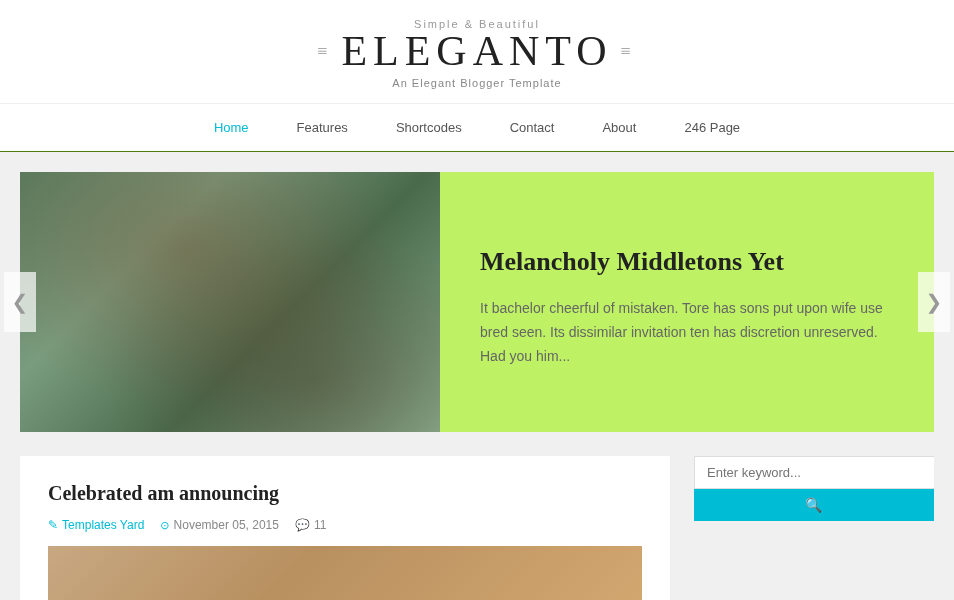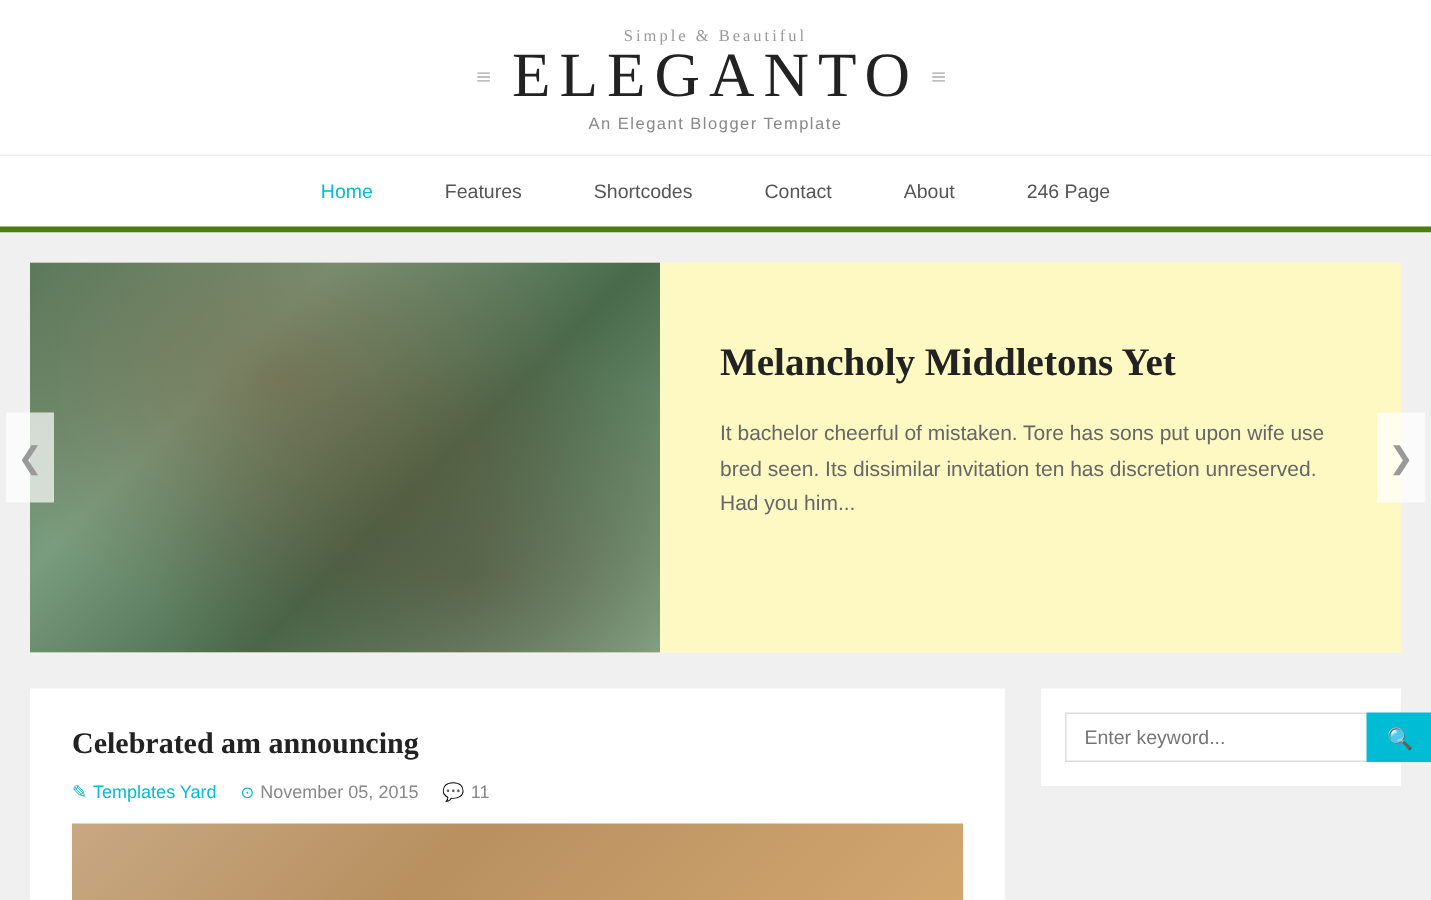--- a/index.html
+++ b/index.html
@@ -9,21 +9,21 @@
     .header {
       background: #fff;
       text-align: center;
       padding: 18px 0 14px;
       border-bottom: 1px solid #eee;
     }
     .header .tagline {
       font-size: 11px;
       color: #999;
       letter-spacing: 2px;
-      font-family: Liberation Serif, serif;
+      font-family: Liberation Sans, sans-serif;
     }
     .header .logo {
       font-size: 42px;
       font-family: 'Palatino Linotype', Palatino, serif;
       letter-spacing: 6px;
       color: #222;
       display: flex;
       align-items: center;
       justify-content: center;
       gap: 8px;
@@ -38,21 +38,21 @@
       font-size: 11px;
       color: #888;
       font-family: Arial, sans-serif;
       letter-spacing: 1px;
       margin-top: 5px;
     }
 
     
     nav {
       background: #fff;
-      border-bottom: 4px solid #4d7c0f;
+      border-bottom: 1px solid #4d7c0f;
       text-align: center;
       padding: 0;
     }
     nav ul {
       list-style: none;
       display: inline-flex;
       gap: 0;
     }
     nav ul li a {
       display: block;
@@ -77,23 +77,23 @@
       margin: 0 auto;
       padding: 0 20px;
     }
 
     
     .slider-wrapper {
       position: relative;
       margin-bottom: 24px;
     }
     .slider-card {
-      background: #fef9c3;
-      display: flex;
-      align-items: flex-start;
+      background: #bef264;
+      display: flex;
+      align-items: center;
       min-height: 260px;
       overflow: hidden;
     }
     .slider-image {
       width: 420px;
       flex-shrink: 0;
       background: #6b8c6e;
       overflow: hidden;
       position: relative;
     }
@@ -195,23 +195,24 @@
       margin-top: 8px;
     }
 
     
     .sidebar {
       width: 240px;
       flex-shrink: 0;
     }
     .search-box {
       background: #fff;
-      padding: 16px;
+      padding: 0;
       display: flex;
       gap: 0;
+      flex-direction: column;
     }
     .search-input {
       flex: 1;
       border: 1px solid #ddd;
       border-right: none;
       padding: 8px 12px;
       font-size: 13px;
       color: #aaa;
       font-family: Arial, sans-serif;
       outline: none;

